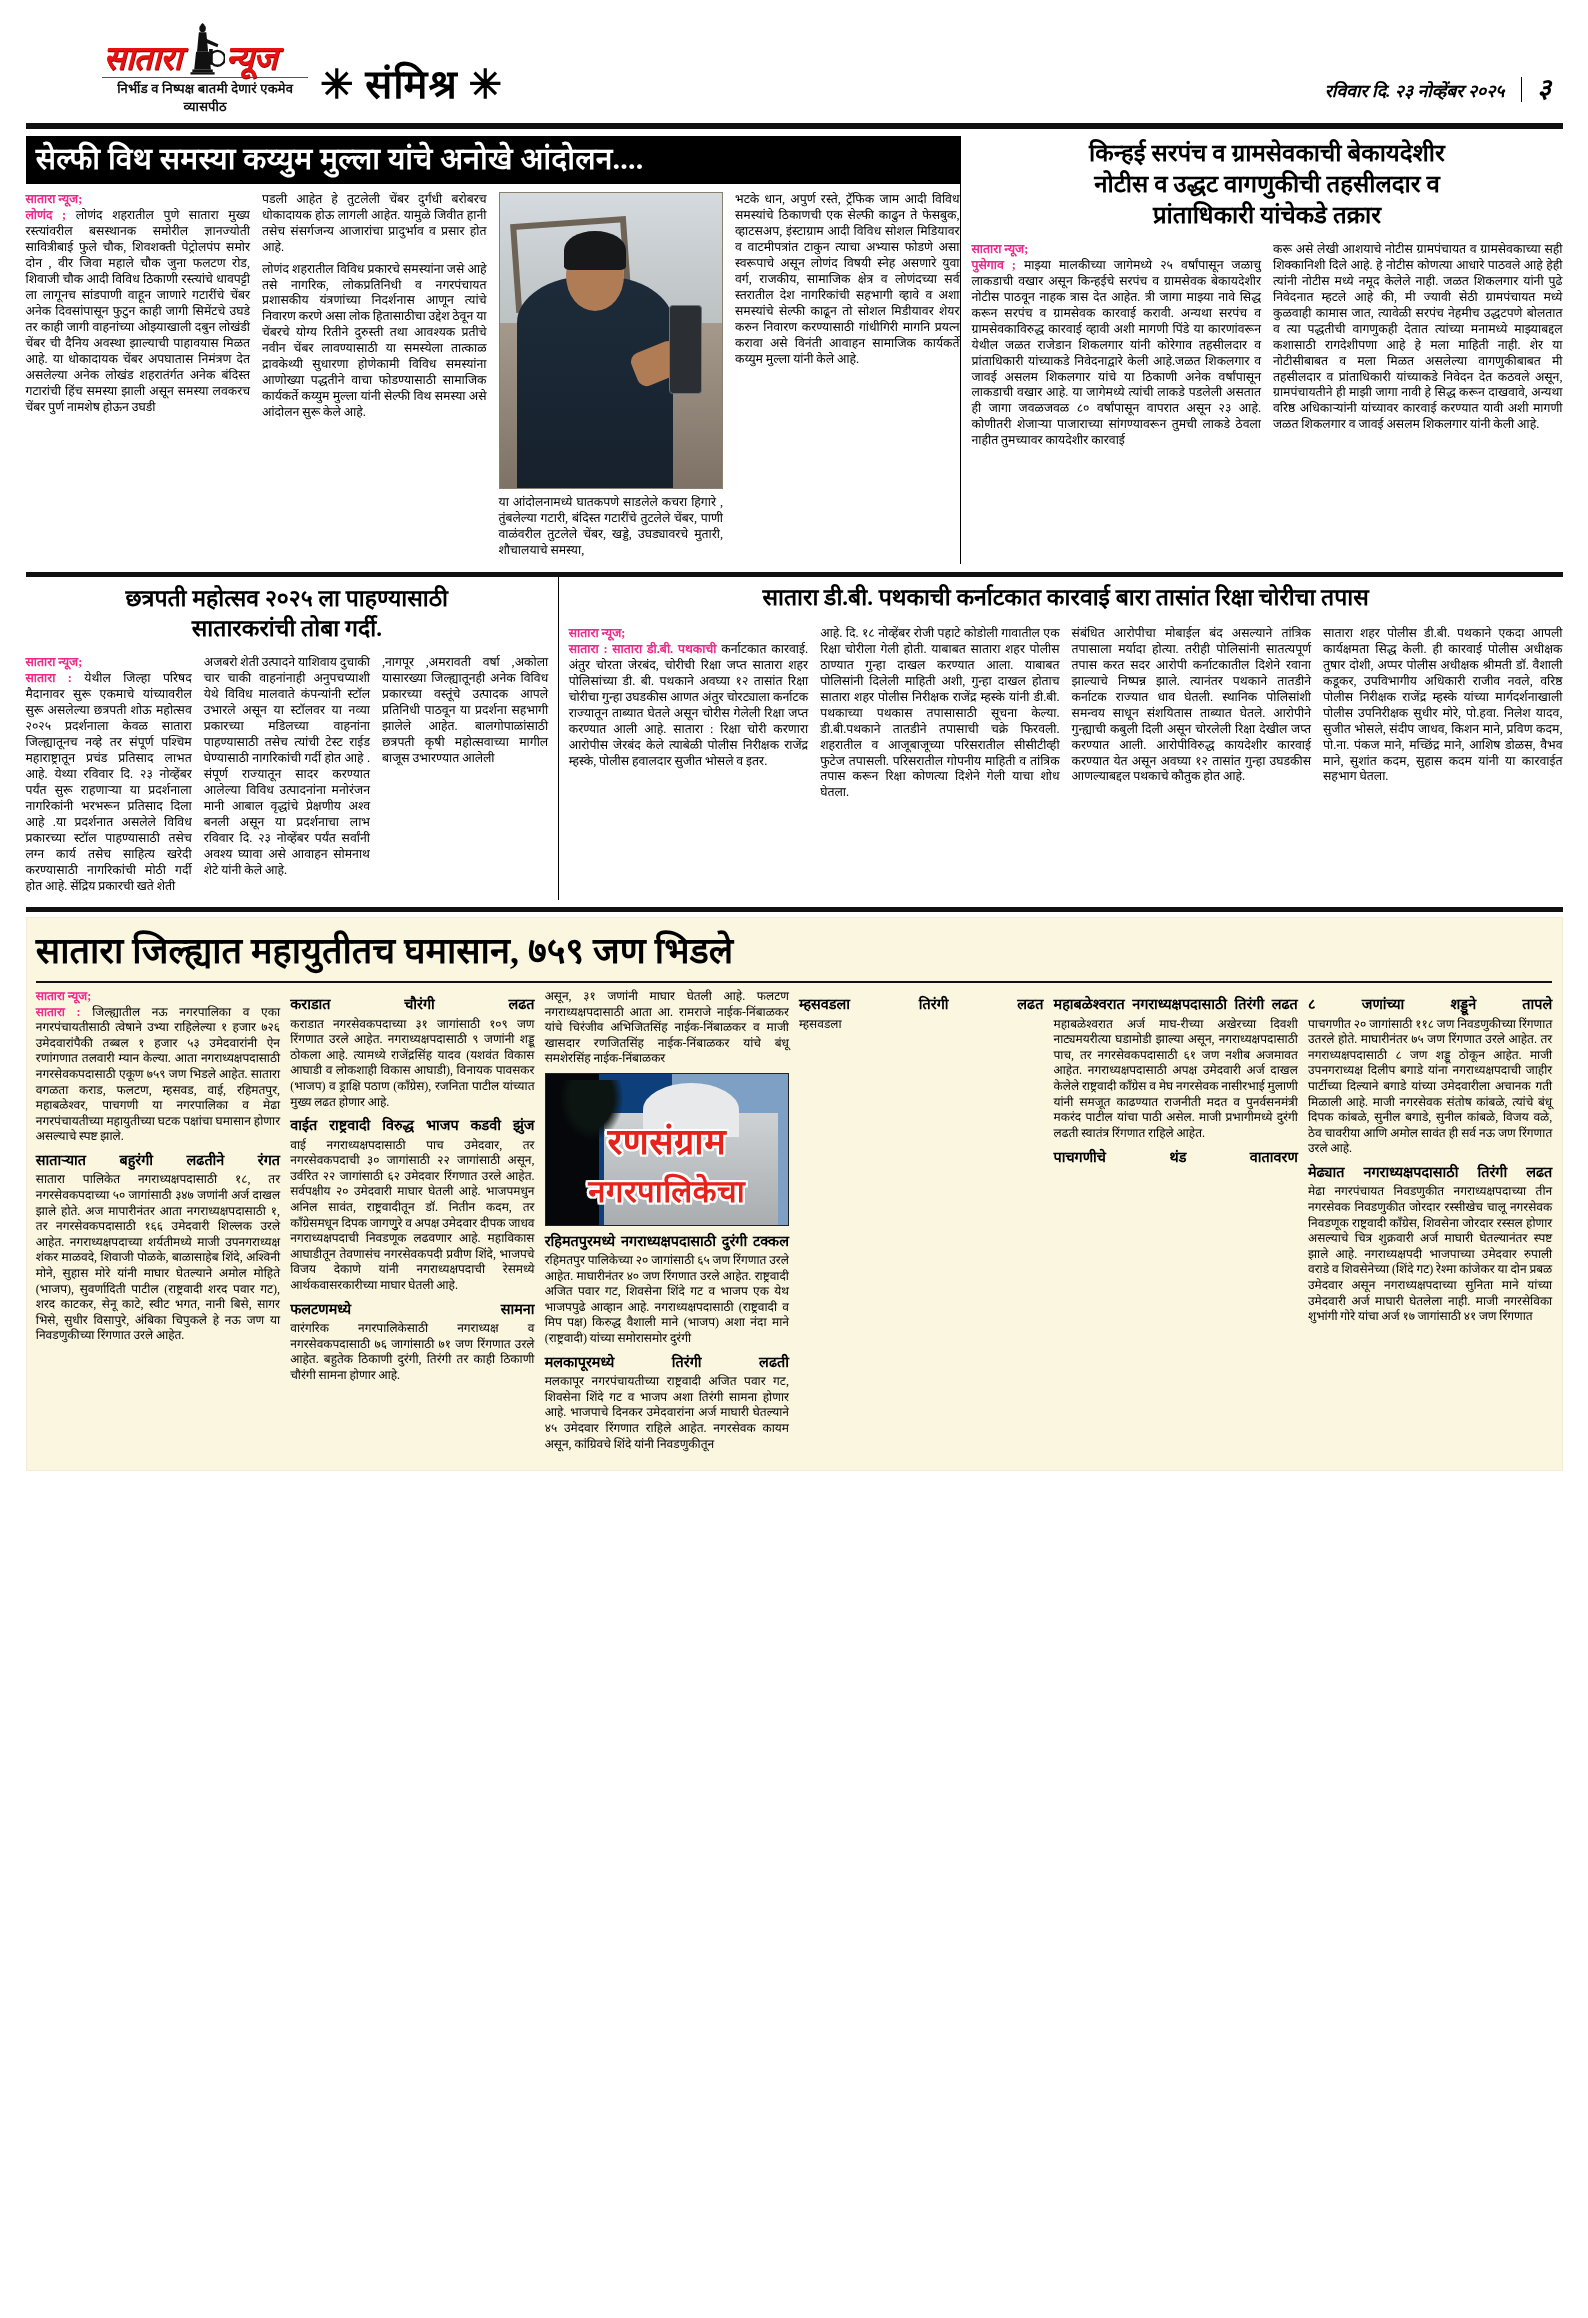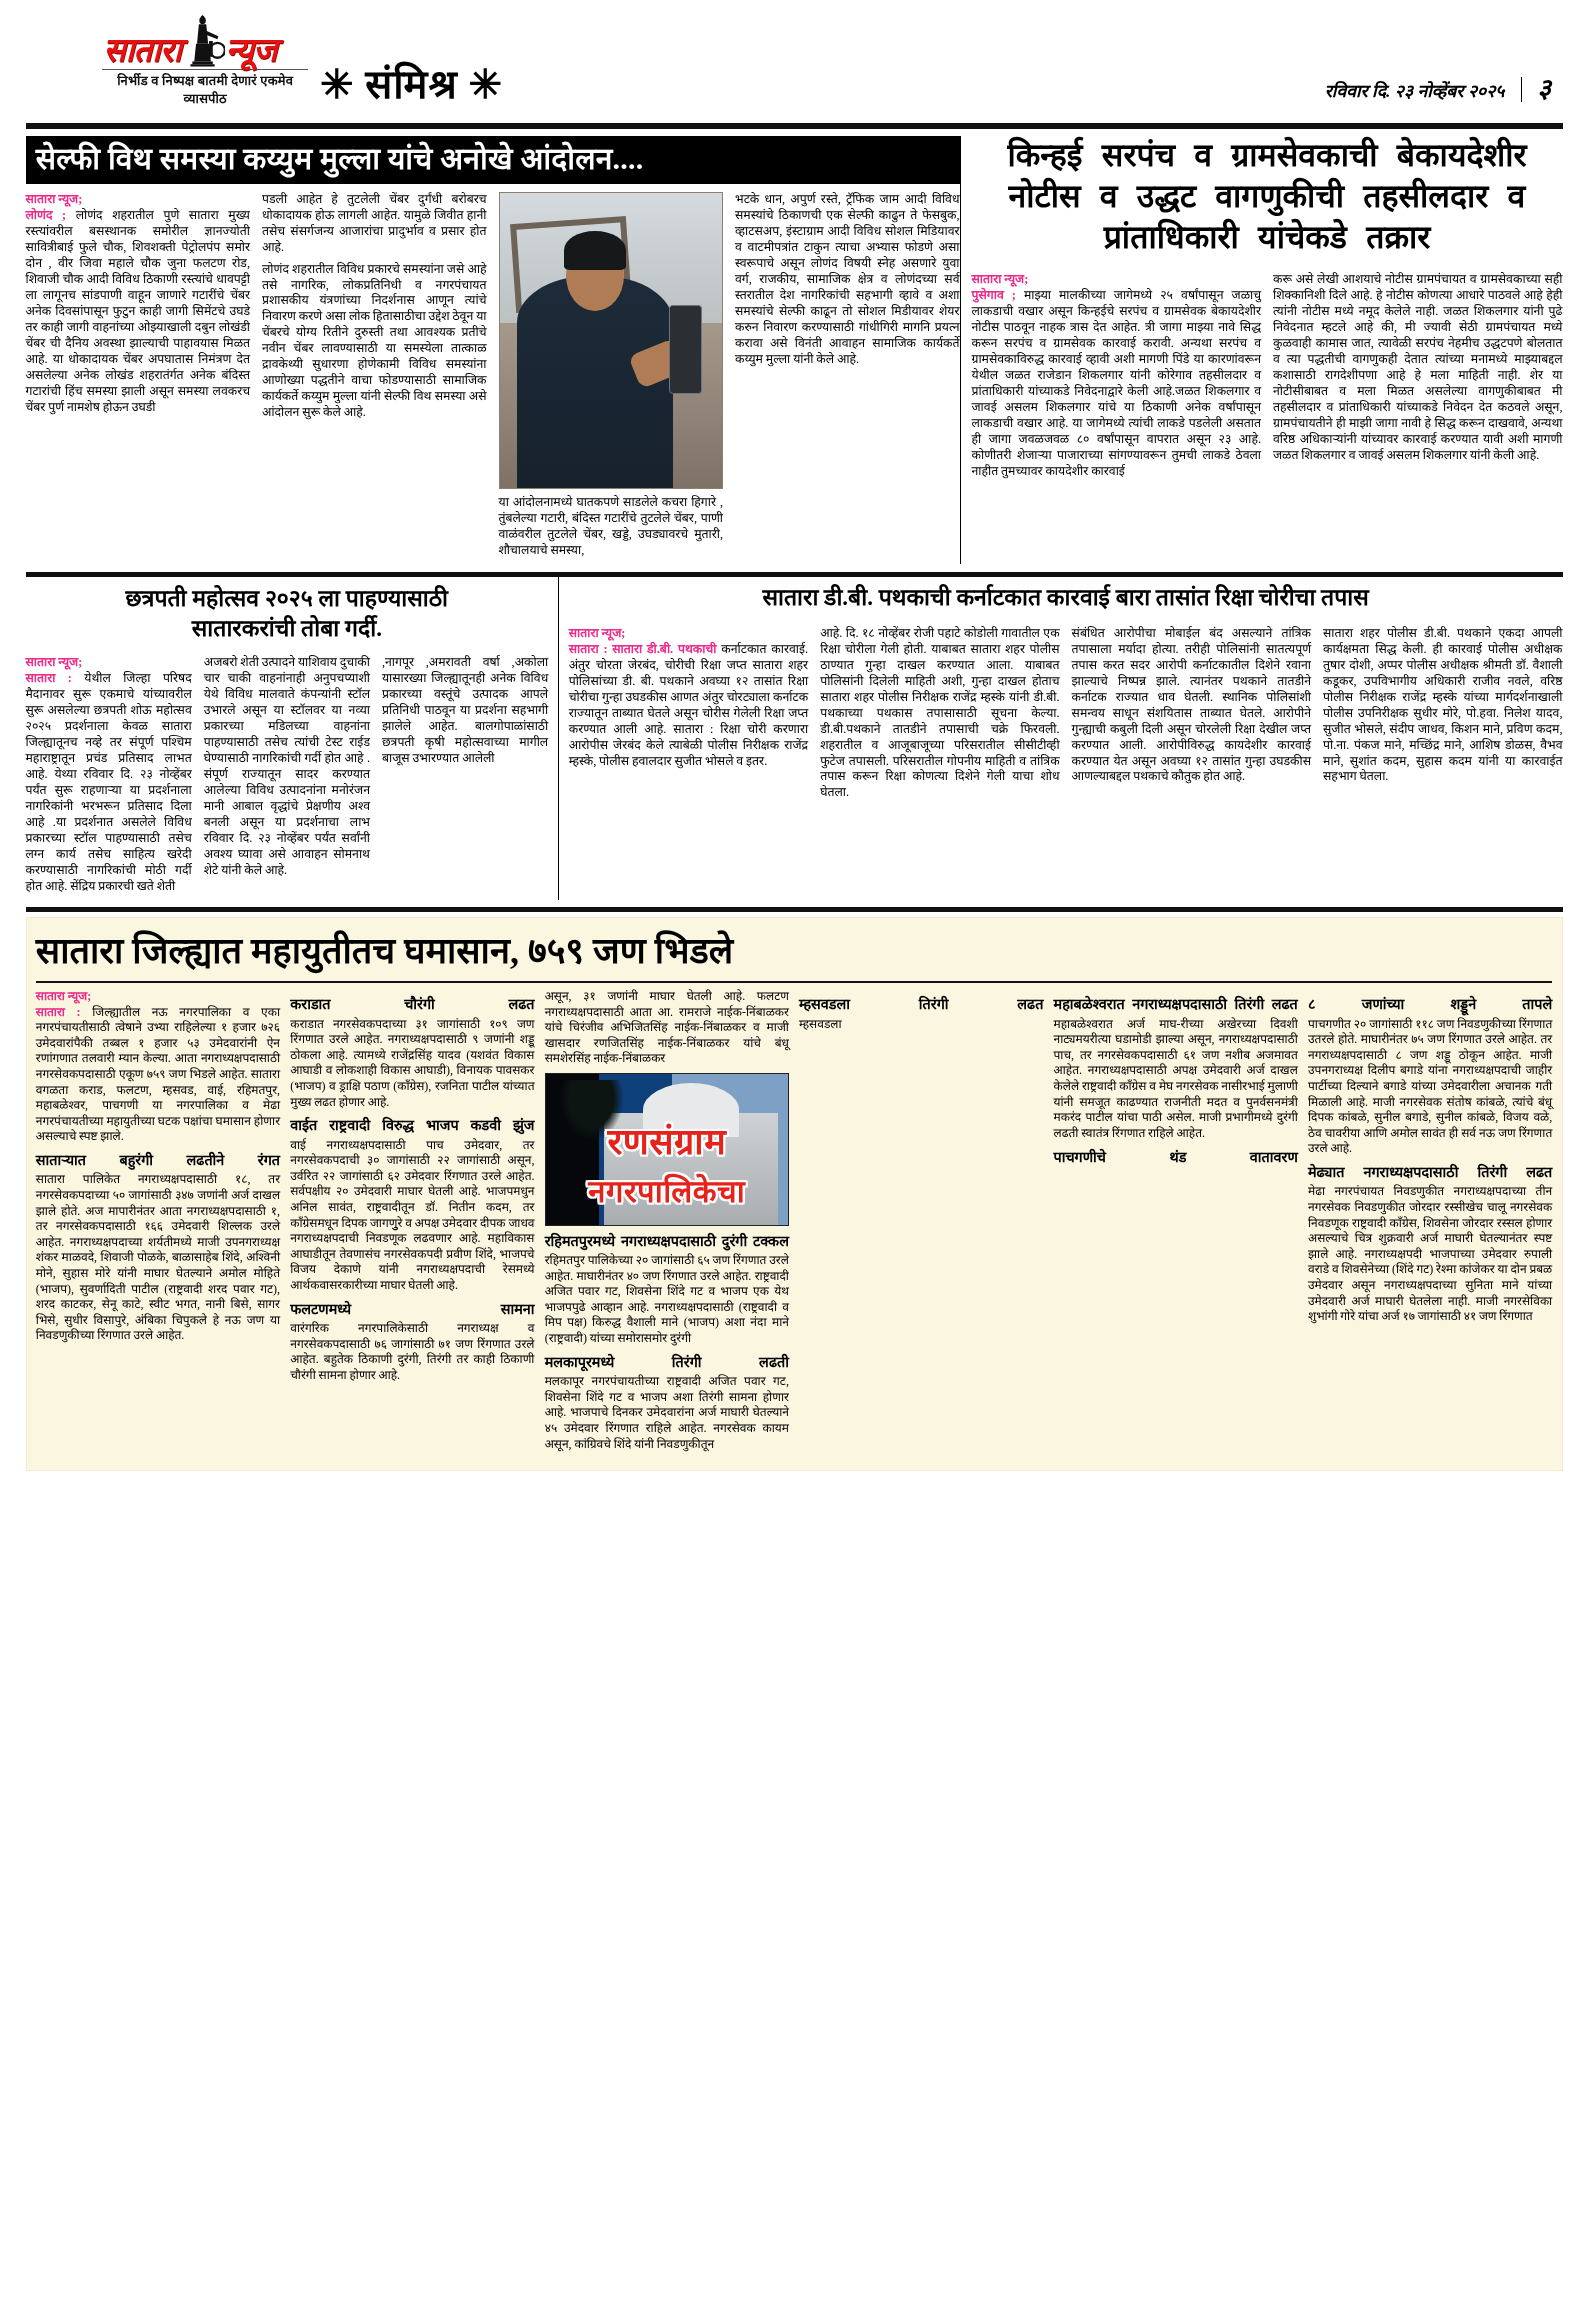--- a/index.html
+++ b/index.html
@@ -21,21 +21,21 @@
   .masthead {
     position: relative;
     height: 123px;
     display: flex;
     align-items: flex-end;
     padding: 0 25.5px 0 60px;
   }
   .logo-block {
     width: 260px;
     position: relative;
-    padding-bottom: 16px;
+    padding-bottom: 8px;
   }
   .logo-wordmark {
     display:flex; align-items:flex-end; justify-content:center;
     position: relative;
     height: 52px;
   }
   .logo-text-l, .logo-text-r {
     color:#e8110f;
     font-family: "Liberation Serif", serif;
     font-weight: 700;
@@ -107,26 +107,25 @@
   .banner-pink {
     background: #000000;
     color: #fff;
     font-size: 30px;
     font-weight: 700;
     padding: 6.5px 10.2px 9.3px 10.2px;
     line-height: 1.05;
     letter-spacing: 0.2px;
   }
   .hl-right {
-    font-size: 32px;
+    font-size: 24px;
     font-weight: 700;
     text-align: center;
     line-height: 1.28;
     padding: 1.9px 2.8px 5.6px 2.8px;
-    font-family: Liberation Mono, monospace;
   }
 
   .cols3 { display:flex; gap: 12px; margin-top: 8.3px; }
   .cols2 { display:flex; gap: 12px; margin-top: 5.6px; }
   .col { flex:1; }
 
   p.body, .body {
     font-size: 12.3px;
     line-height: 1.30;
     text-align: justify;

